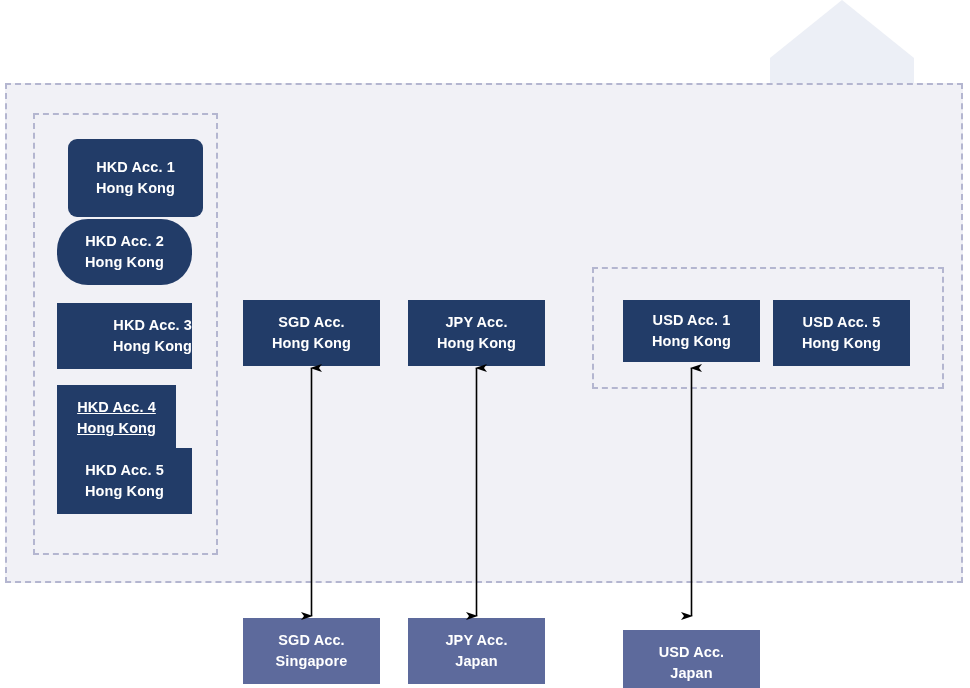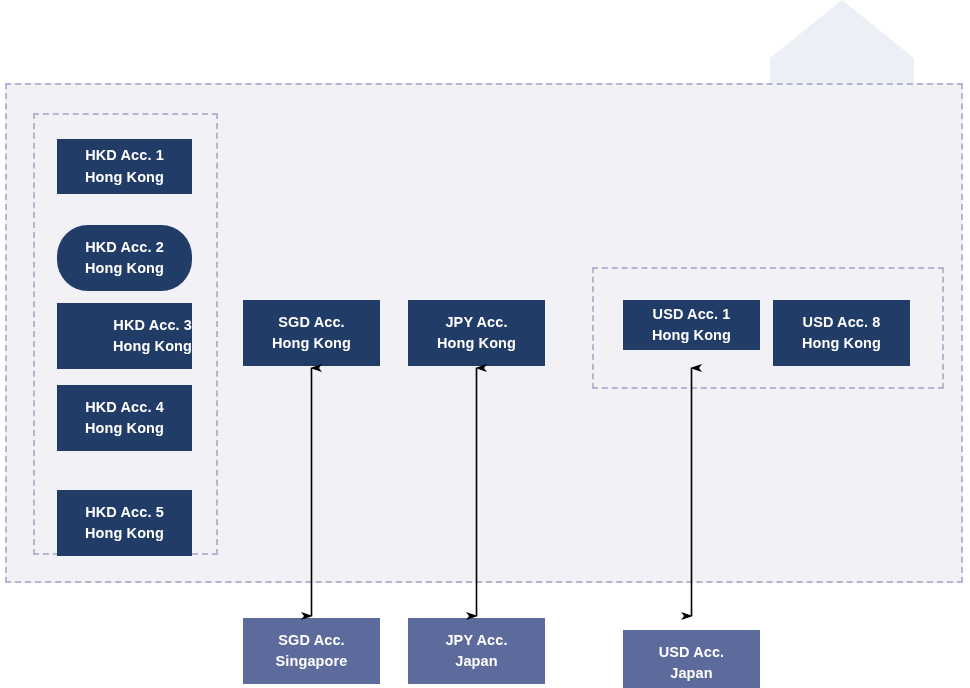--- a/index.html
+++ b/index.html
@@ -97,56 +97,56 @@
       <path d="M72 0 L144 58 L144 86 L0 86 L0 58 Z" fill="#eceff6"></path>
     </svg>
   </div>
 
   <div class="dashed-box outer-region"></div>
 
   <div class="dashed-box hkd-group"></div>
 
   <div class="dashed-box usd-group"></div>
 
-  <div class="node internal" style="left:57px;  top:139px; width:135px; height:55px;">
+  <div class="node internal" style="left:68px;  top:139px; width:135px; height:78px;border-radius:9px;">
     <span class="node-line">HKD Acc. 1</span>
     <span class="node-line">Hong Kong</span>
   </div>
-  <div class="node internal" style="left:57px;  top:225px; width:135px; height:66px;border-radius:31px;">
+  <div class="node internal" style="left:57px;  top:219px; width:135px; height:66px;border-radius:31px;">
     <span class="node-line">HKD Acc. 2</span>
     <span class="node-line">Hong Kong</span>
   </div>
   <div class="node internal" style="left:57px;  top:303px; width:135px; height:66px;align-items:flex-end;">
     <span class="node-line">HKD Acc. 3</span>
     <span class="node-line">Hong Kong</span>
   </div>
-  <div class="node internal" style="left:57px;  top:385px; width:135px; height:66px;">
+  <div class="node internal" style="left:57px;  top:385px; width:119px; height:66px;text-decoration:underline;">
     <span class="node-line">HKD Acc. 4</span>
     <span class="node-line">Hong Kong</span>
   </div>
-  <div class="node internal" style="left:57px;  top:490px; width:135px; height:66px;">
+  <div class="node internal" style="left:57px;  top:448px; width:135px; height:66px;">
     <span class="node-line">HKD Acc. 5</span>
     <span class="node-line">Hong Kong</span>
   </div>
 
   <div class="node internal" style="left:243px; top:300px; width:137px; height:66px;">
     <span class="node-line">SGD Acc.</span>
     <span class="node-line">Hong Kong</span>
   </div>
   <div class="node internal" style="left:408px; top:300px; width:137px; height:66px;">
     <span class="node-line">JPY Acc.</span>
     <span class="node-line">Hong Kong</span>
   </div>
 
-  <div class="node internal" style="left:623px; top:300px; width:137px; height:50px;">
+  <div class="node internal" style="left:623px; top:300px; width:137px; height:62px;">
     <span class="node-line">USD Acc. 1</span>
     <span class="node-line">Hong Kong</span>
   </div>
   <div class="node internal" style="left:773px; top:300px; width:137px; height:66px;">
-    <span class="node-line">USD Acc. 8</span>
+    <span class="node-line">USD Acc. 5</span>
     <span class="node-line">Hong Kong</span>
   </div>
 
   <div class="node external" style="left:243px; top:618px; width:137px; height:66px;">
     <span class="node-line">SGD Acc.</span>
     <span class="node-line">Singapore</span>
   </div>
   <div class="node external" style="left:408px; top:618px; width:137px; height:66px;">
     <span class="node-line">JPY Acc.</span>
     <span class="node-line">Japan</span>

